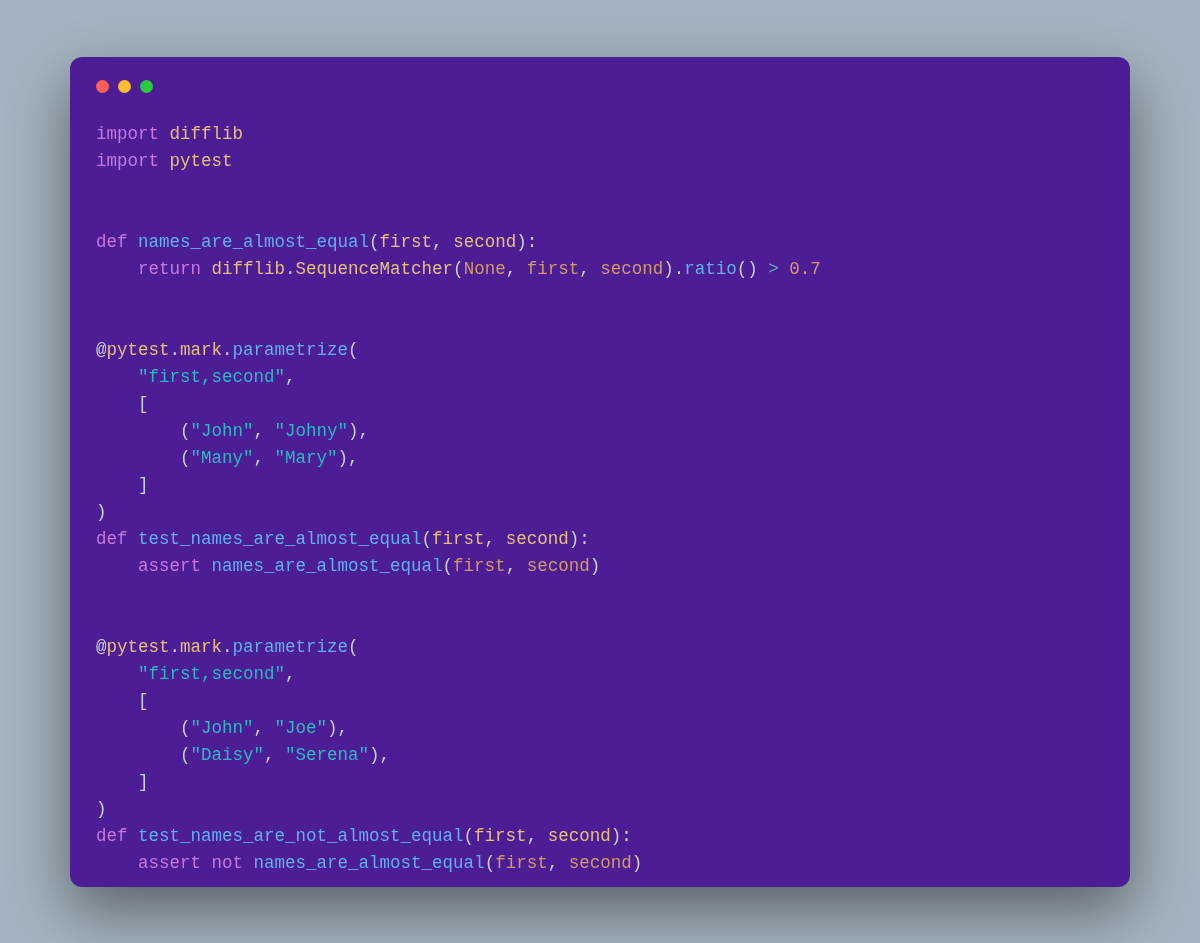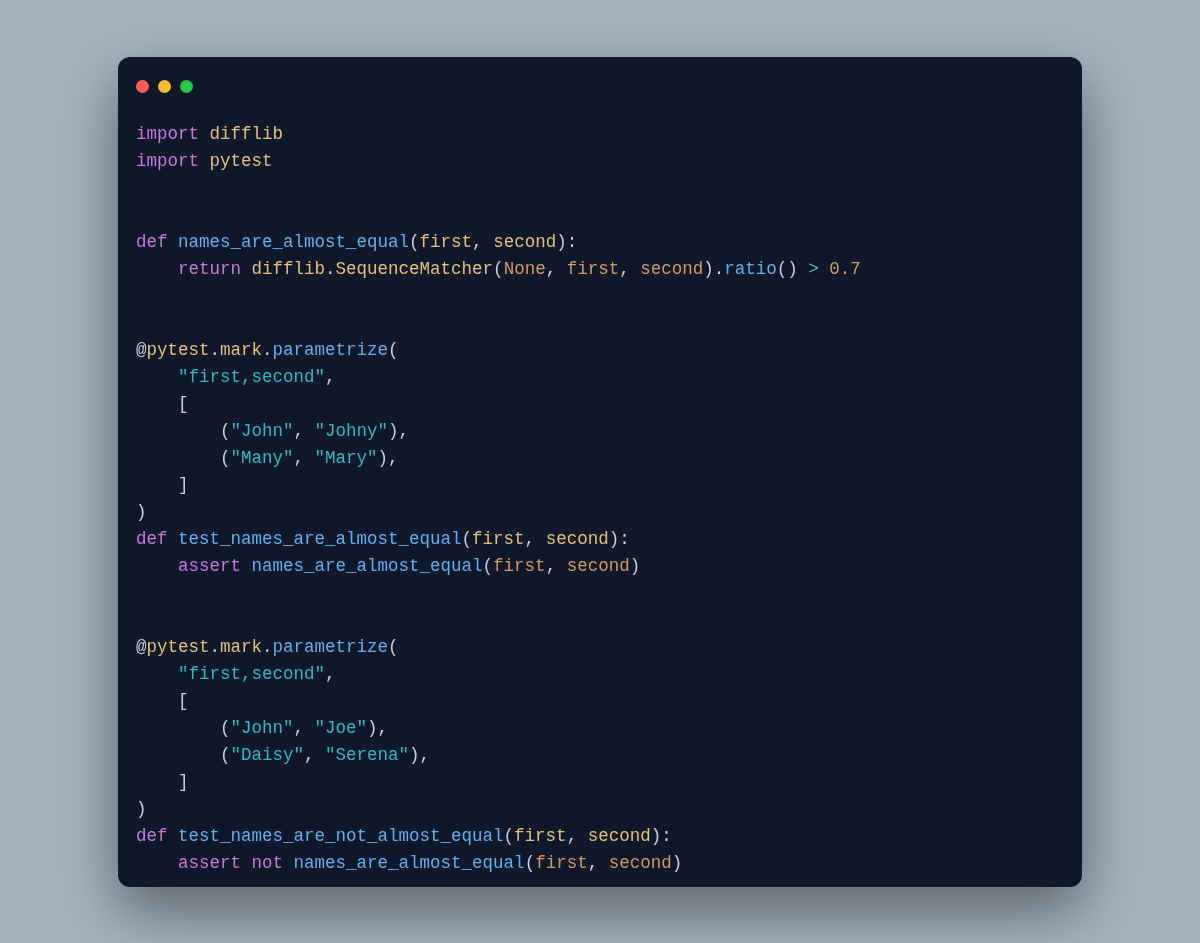--- a/index.html
+++ b/index.html
@@ -12,27 +12,27 @@
     overflow: hidden;
   }
   .stage {
     width: 1200px;
     height: 943px;
     display: flex;
     align-items: center;
     justify-content: center;
   }
   .window {
-    width: 964px;
+    width: 1060px;
     height: 830px;
-    background: #0f172a;
+    background: #4c1d95;
     border-radius: 12px;
     box-shadow: 0 24px 60px rgba(0,0,0,0.45);
     box-sizing: border-box;
-    padding: 22px 26px 26px 18px;
+    padding: 22px 26px 26px 26px;
     color: #c9d1d9;
   }
   .titlebar {
     display: flex;
     align-items: center;
     gap: 9px;
     height: 16px;
     margin-bottom: 26px;
   }
   .dot {

